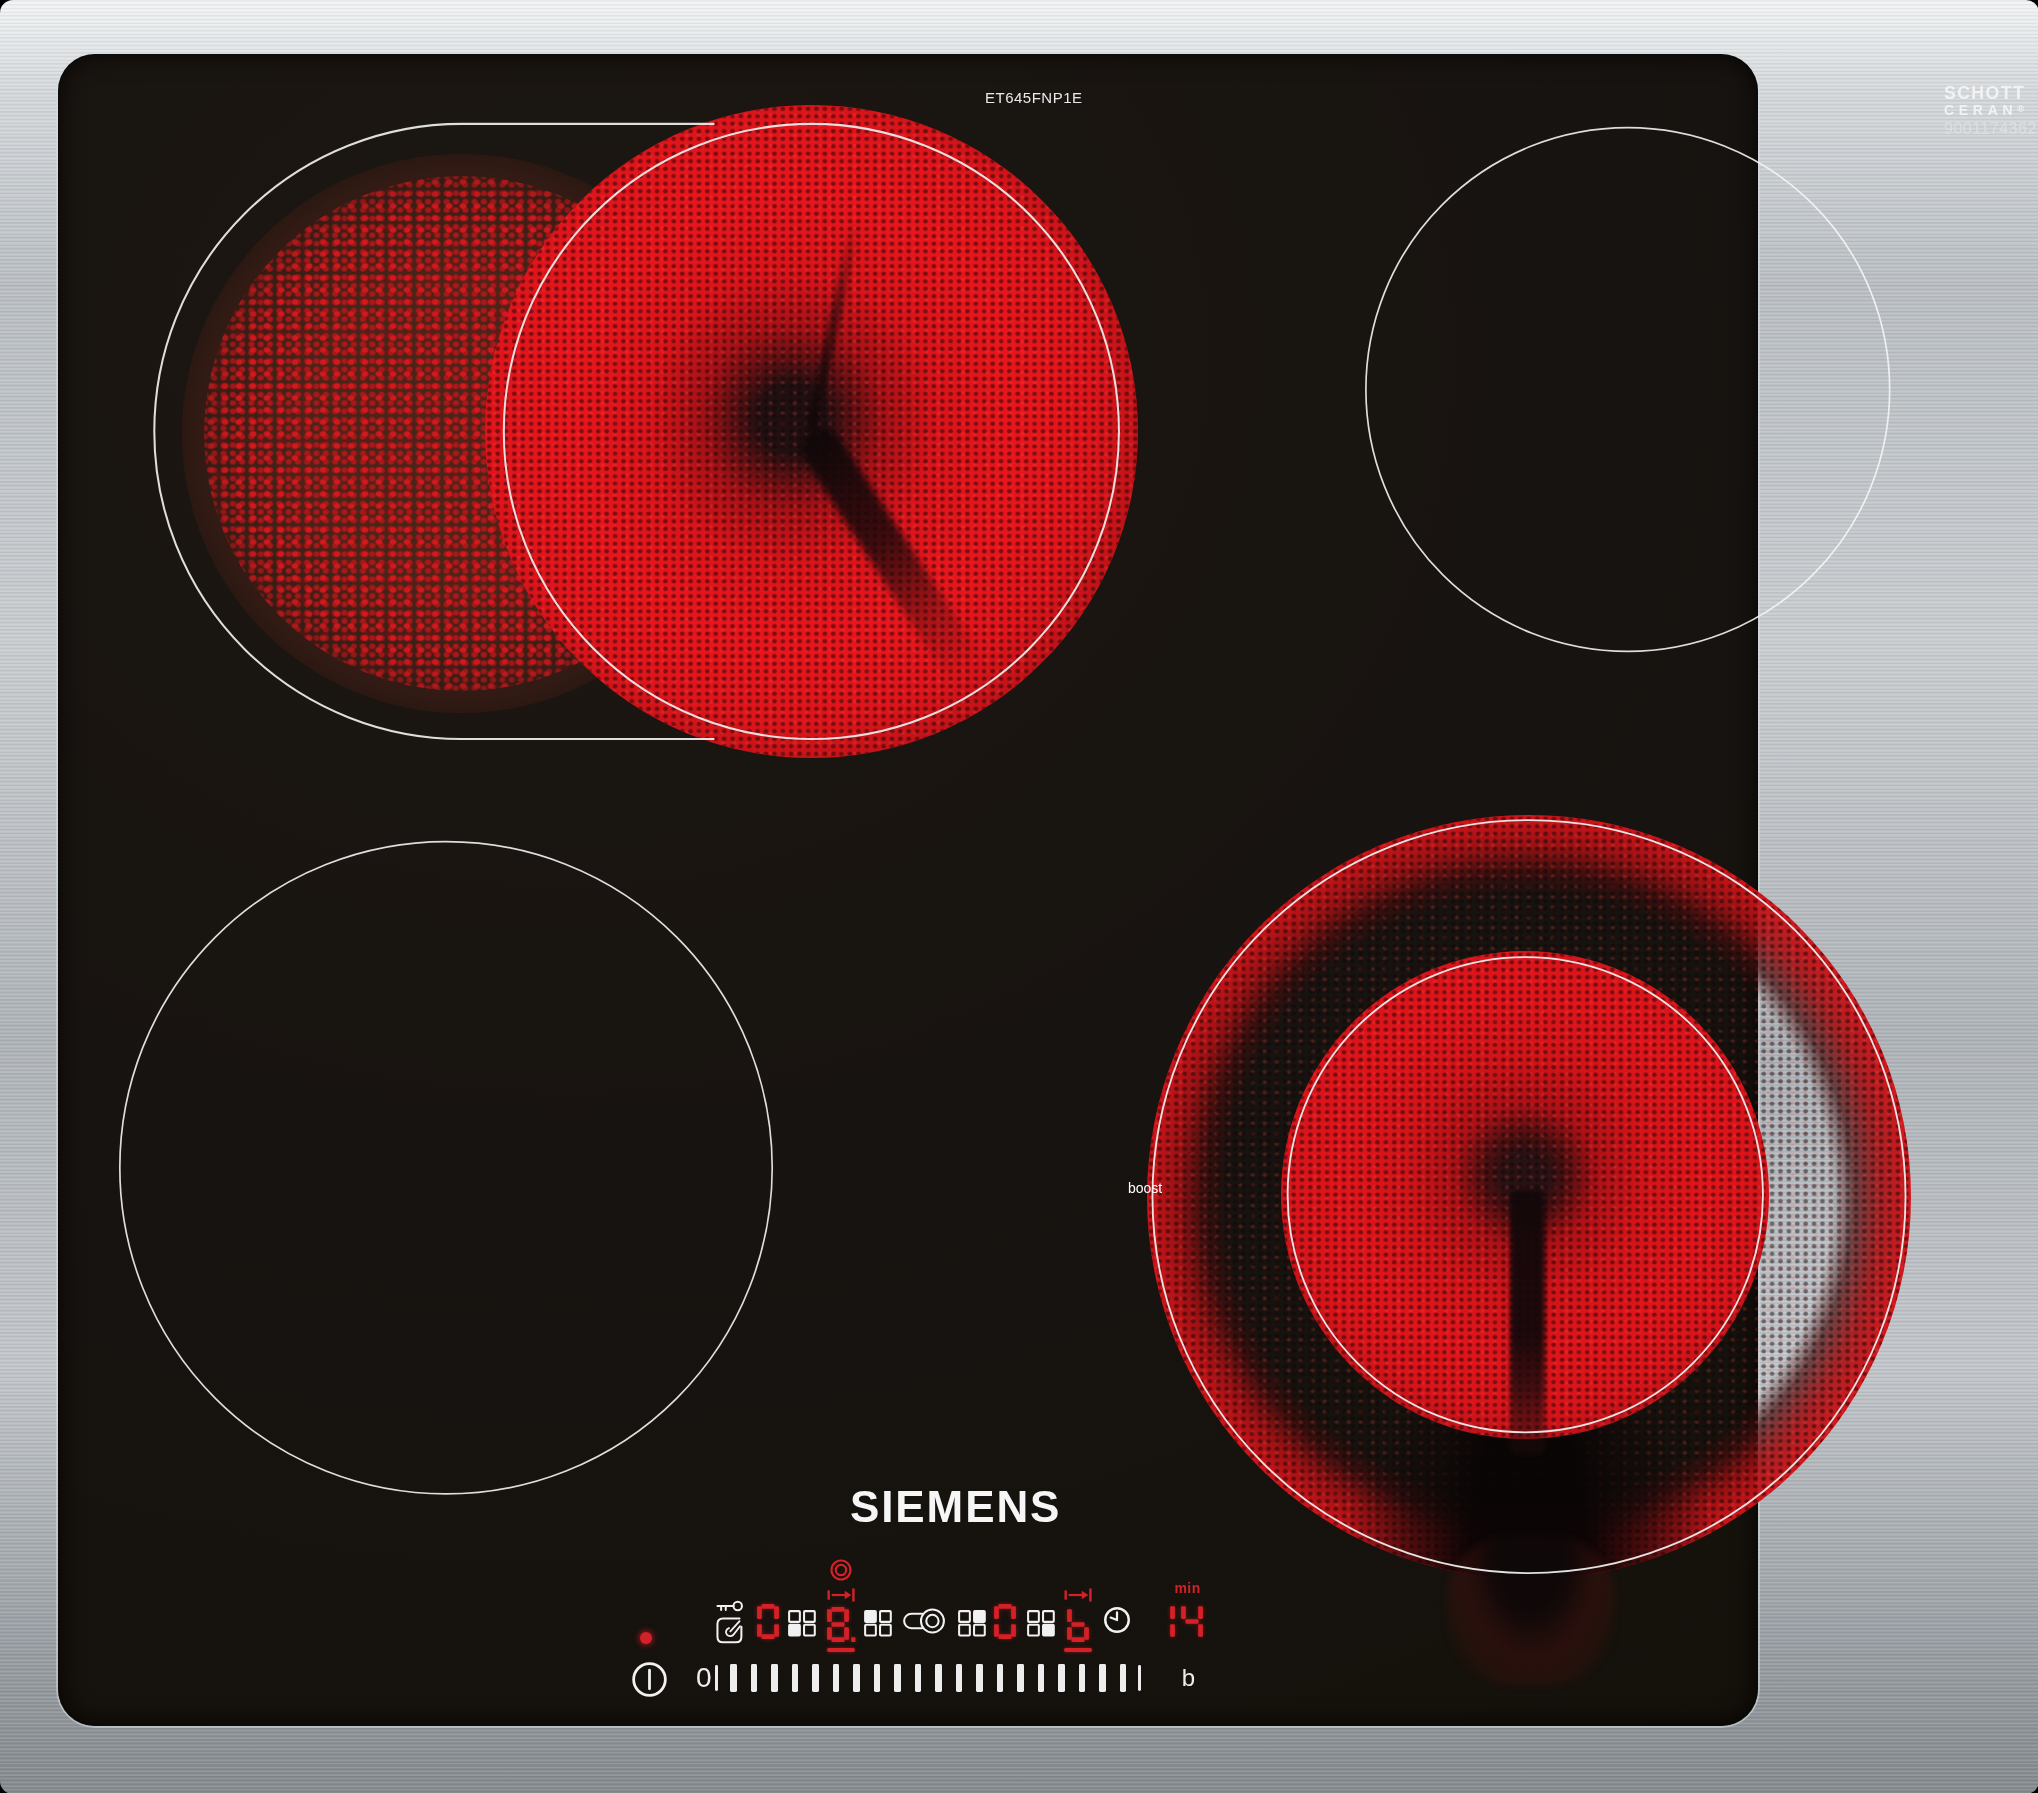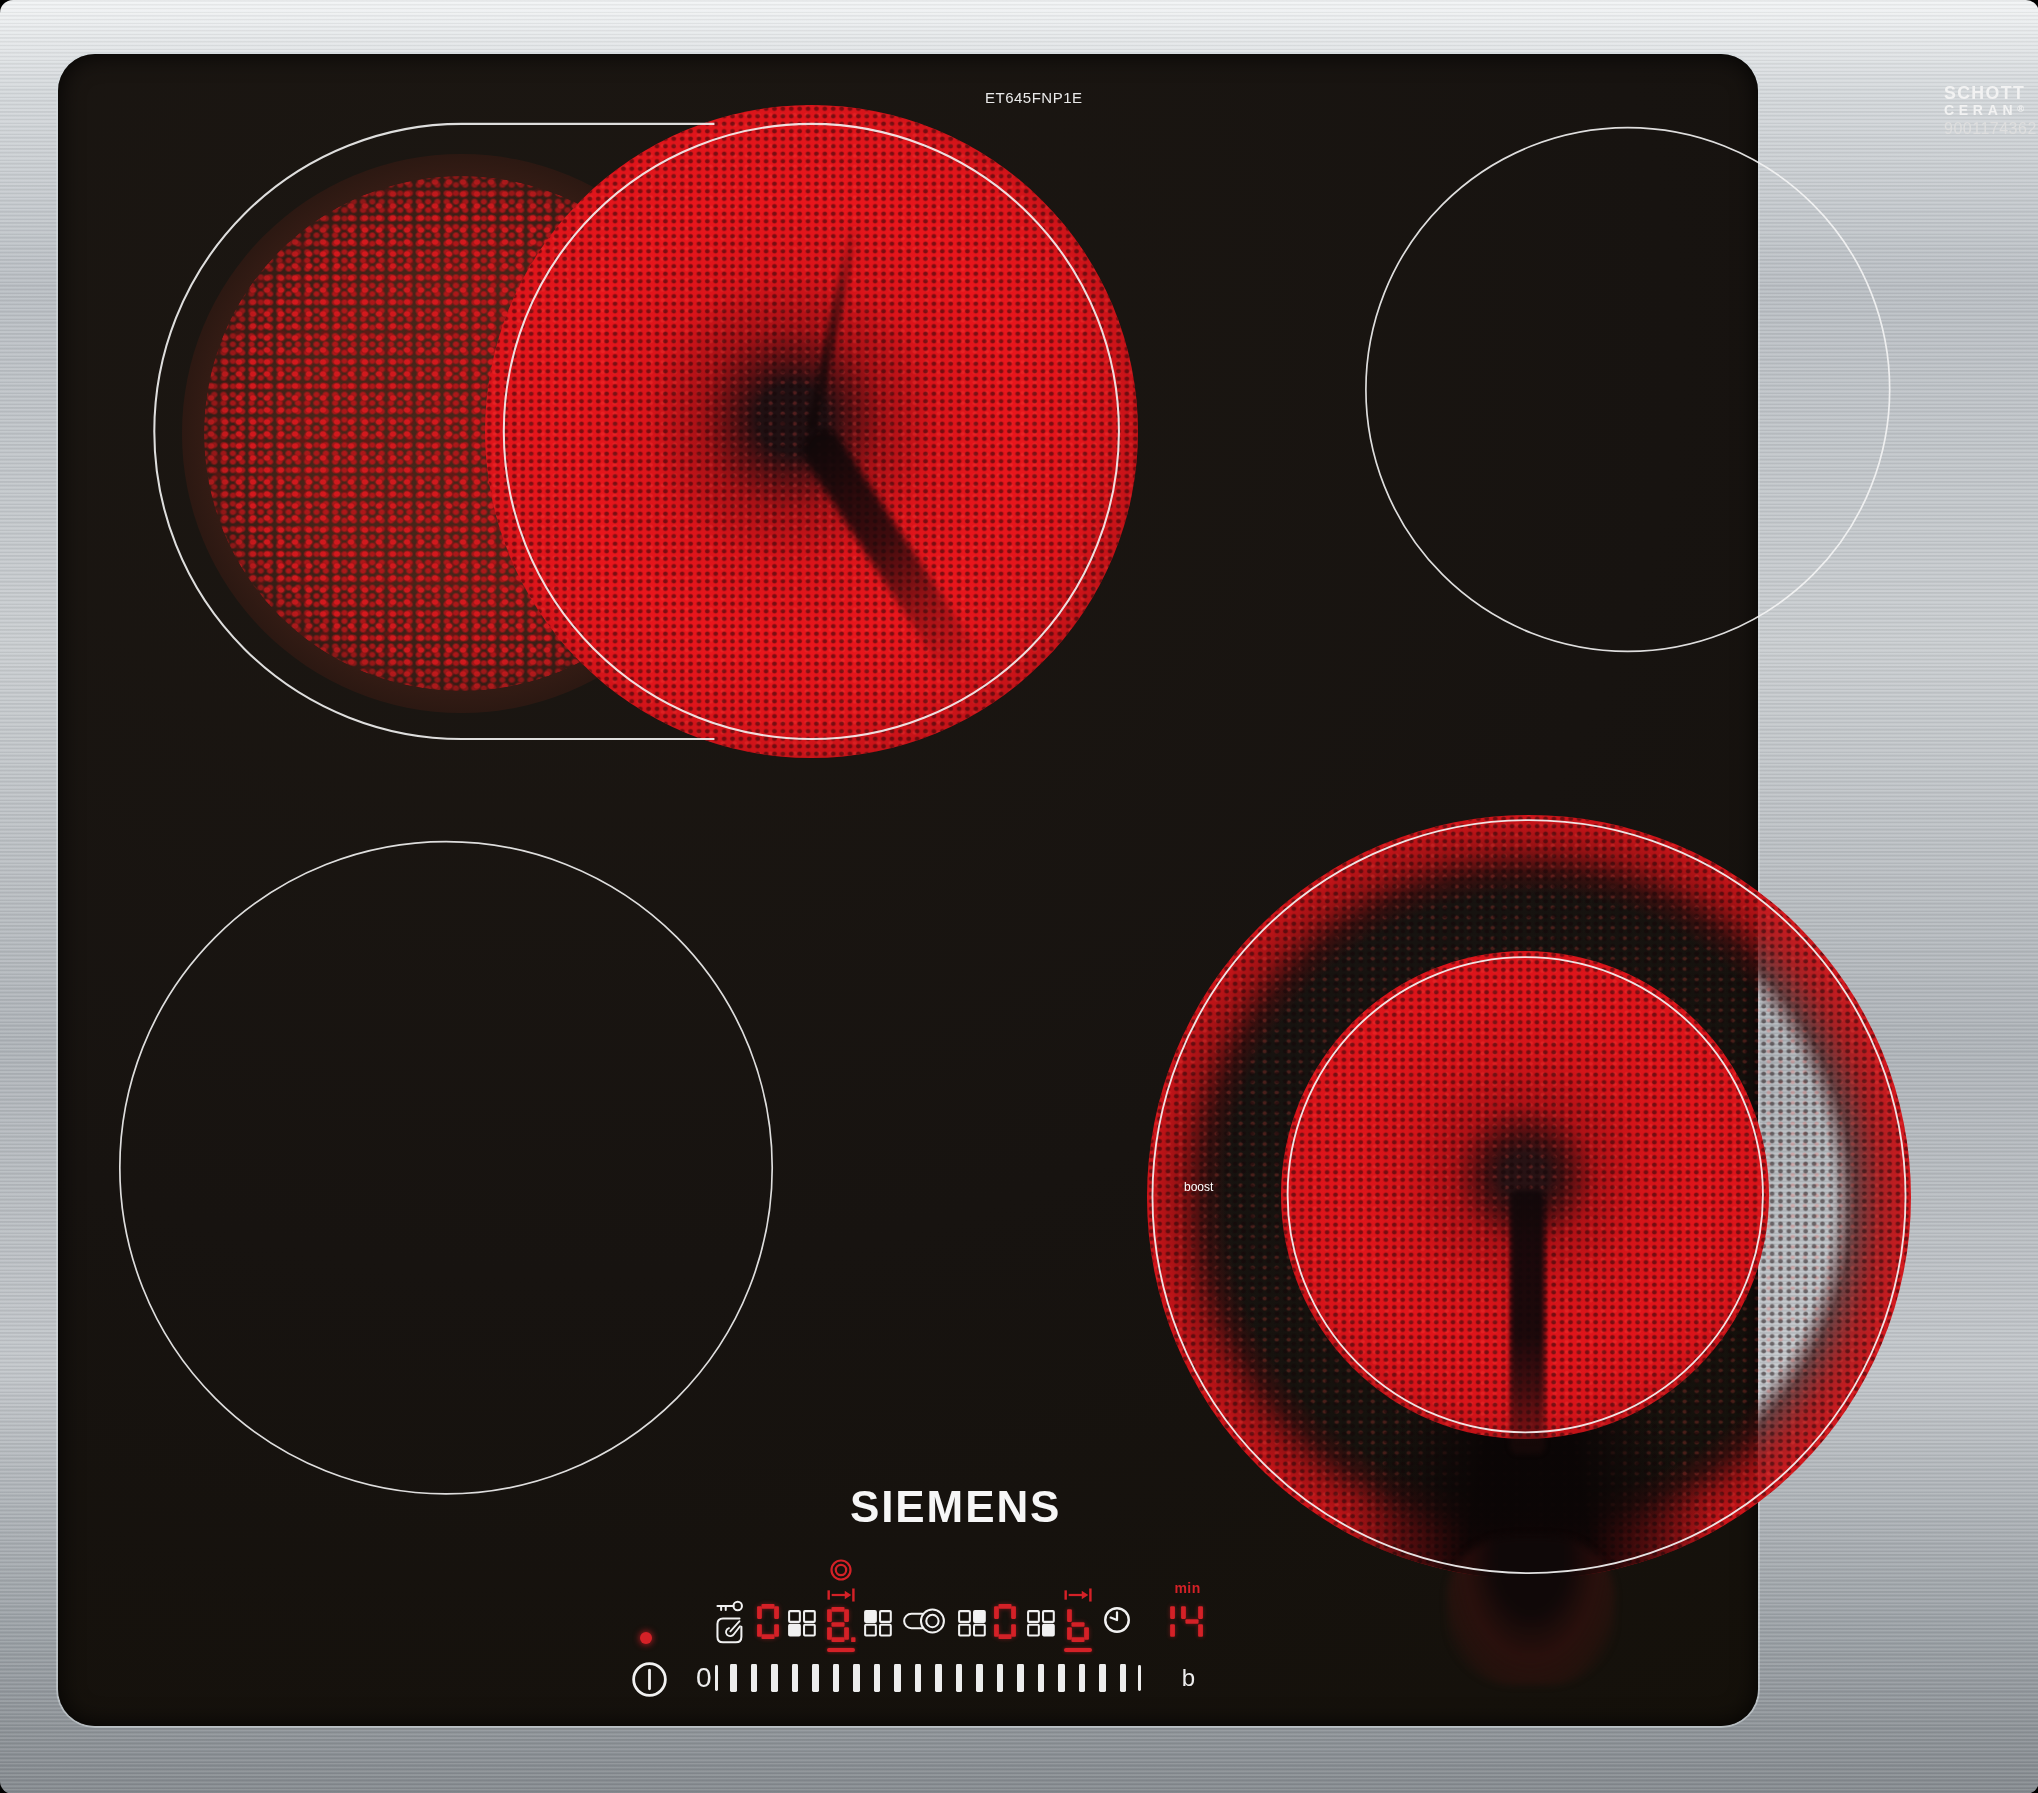--- a/index.html
+++ b/index.html
@@ -54,21 +54,21 @@
     filter:blur(3.7px);}
   svg.outlines{position:absolute;left:0;top:0;pointer-events:none;}
   
   .model{left:927px;top:35px;font-size:15px;letter-spacing:0.5px;color:#e9e9e9;}
   .schott{left:1886px;top:30px;width:121px;color:#f2f2f2;line-height:1.05;}
   .schott .l1{font-size:17.7px;letter-spacing:1.4px;font-weight:600;}
   .schott .l2{font-size:14px;letter-spacing:4.7px;font-weight:600;}
   .schott .reg{font-size:9.3px;vertical-align:2.8px;letter-spacing:0;}
   .schott .code{font-size:16px;letter-spacing:0.5px;margin-top:4px;color:#dedede;}
   .siemens{left:792px;top:1428px;font-size:44px;font-weight:bold;letter-spacing:1.9px;color:#f6f6f6;}
-  .boost{left:1126px;top:1126px;font-size:12px;color:#fff;}
+  .boost{left:1070px;top:1126px;font-size:14px;color:#fff;}
   
   .row-displays{left:653px;top:1495px;height:97px;display:flex;align-items:flex-end;gap:11.2px;}
   .grp{display:flex;align-items:flex-end;gap:8.4px;}
   .dcol{display:flex;flex-direction:column;align-items:center;gap:5.6px;}
   .dcol.sel{margin-bottom:-5.6px;}
   .dcol.plain{margin-bottom:7.5px;}
   .grid-ind{margin-bottom:9.3px;display:block;}
   .underline{width:28px;height:3.7px;border-radius:1.9px;background:#d42127;box-shadow:0 0 3.7px rgba(220,30,40,.6);}
   .led{filter:drop-shadow(0 0 1.9px rgba(220,30,40,.45));}
   .childlock{margin-bottom:-1.9px;}

